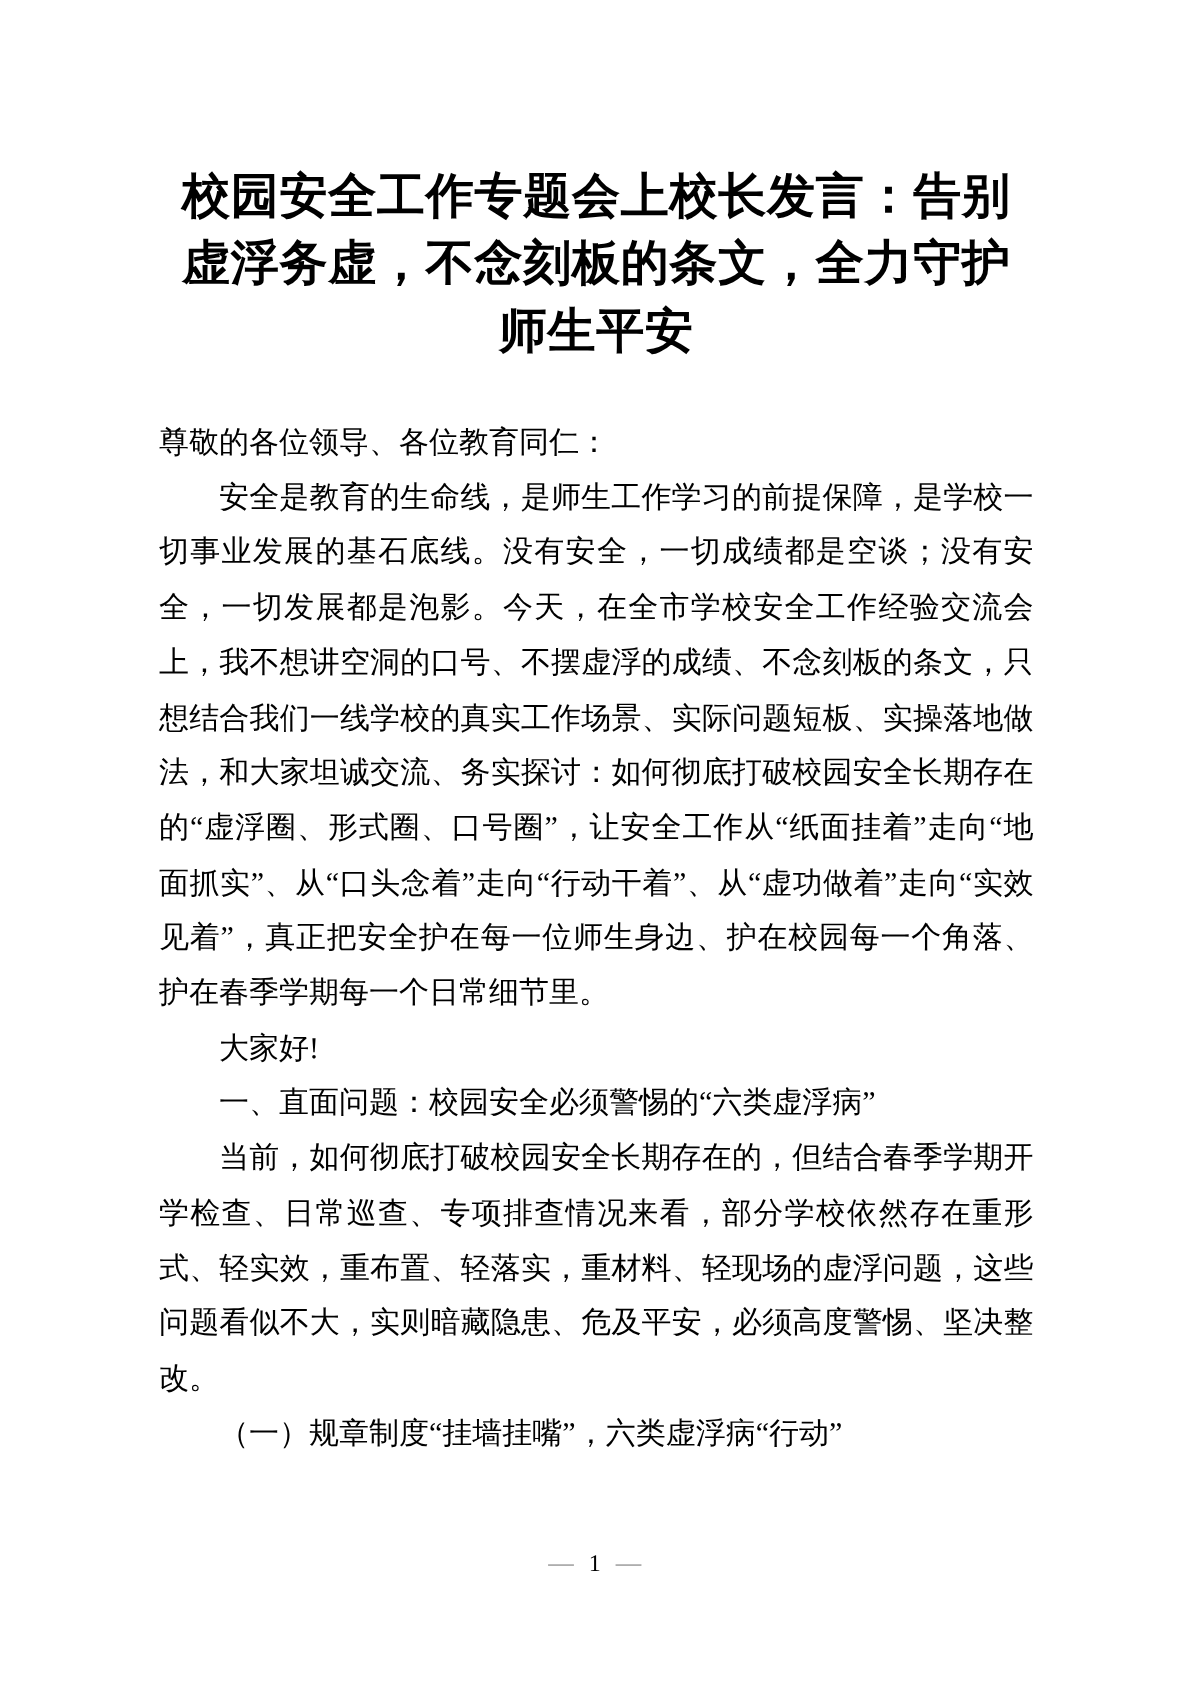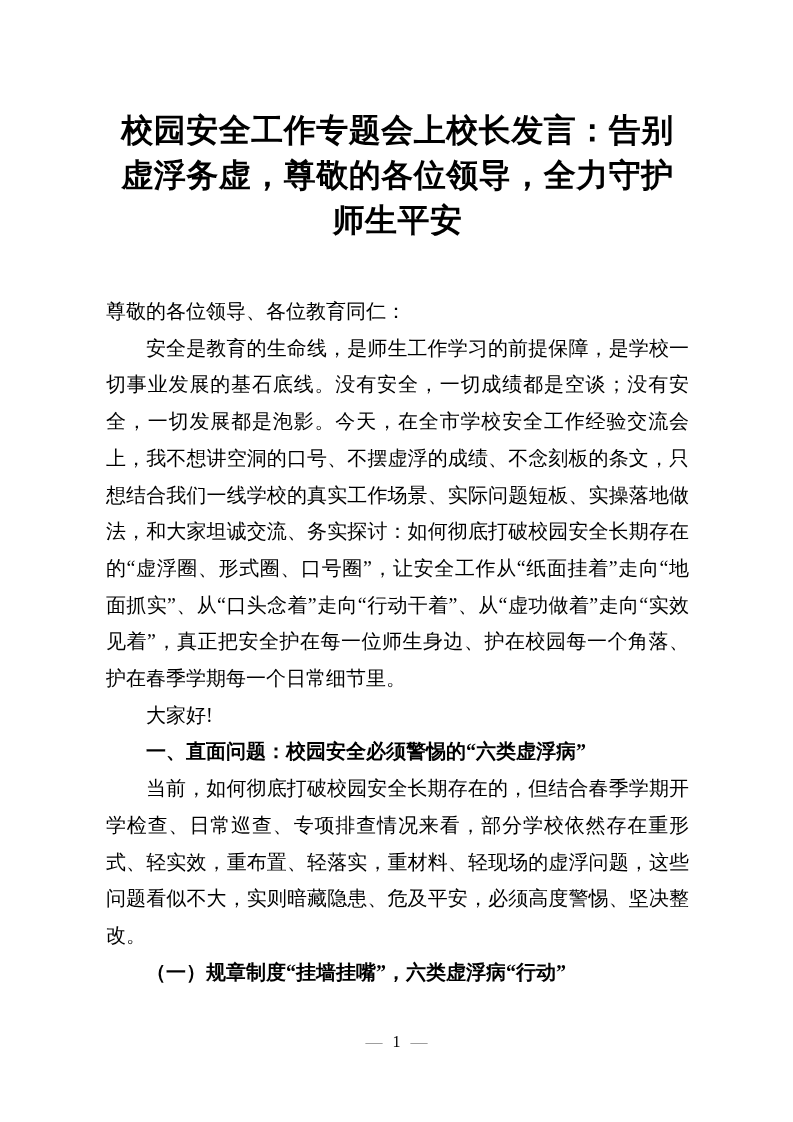--- a/index.html
+++ b/index.html
@@ -21,36 +21,36 @@
   .doc-title {
     margin: 0;
     font-size: 32px;
     line-height: 45px;
     font-weight: 700;
     text-align: center;
     letter-spacing: 0.5px;
     color: #000000;
   }
   .content {
-    margin-top: 50px;
+    margin-top: 34px;
     font-size: 20px;
     line-height: 36.7px;
     text-align: justify;
   }
   .para {
     margin: 0;
     text-indent: 2em;
   }
   .para.no-indent {
     text-indent: 0;
   }
   .heading {
     margin: 0;
     text-indent: 2em;
-    font-weight: 700;
+    font-weight: 400;
     font-size: 20px;
     line-height: 36.7px;
     color: #000000;
   }
   .footer {
     position: absolute;
     top: 1031px;
     left: 0;
     width: 100%;
     text-align: center;
@@ -65,21 +65,21 @@
     color: #000000;
     margin: 0 10px;
     font-size: 16px;
   }
 </style>
 </head>
 <body>
 
 <div class="page">
 
-  <h1 class="doc-title">校园安全工作专题会上校长发言：告别虚浮务虚，尊敬的各位领导，全力守护师生平安</h1>
+  <h1 class="doc-title">校园安全工作专题会上校长发言：告别虚浮务虚，不念刻板的条文，全力守护师生平安</h1>
 
   <div class="content">
 
     <p class="para no-indent">尊敬的各位领导、各位教育同仁：</p>
 
     <p class="para">安全是教育的生命线，是师生工作学习的前提保障，是学校一切事业发展的基石底线。没有安全，一切成绩都是空谈；没有安全，一切发展都是泡影。今天，在全市学校安全工作经验交流会上，我不想讲空洞的口号、不摆虚浮的成绩、不念刻板的条文，只想结合我们一线学校的真实工作场景、实际问题短板、实操落地做法，和大家坦诚交流、务实探讨：如何彻底打破校园安全长期存在的“虚浮圈、形式圈、口号圈”，让安全工作从“纸面挂着”走向“地面抓实”、从“口头念着”走向“行动干着”、从“虚功做着”走向“实效见着”，真正把安全护在每一位师生身边、护在校园每一个角落、护在春季学期每一个日常细节里。</p>
 
     <p class="para">大家好!</p>
 
     <p class="heading">一、直面问题：校园安全必须警惕的“六类虚浮病”</p>

